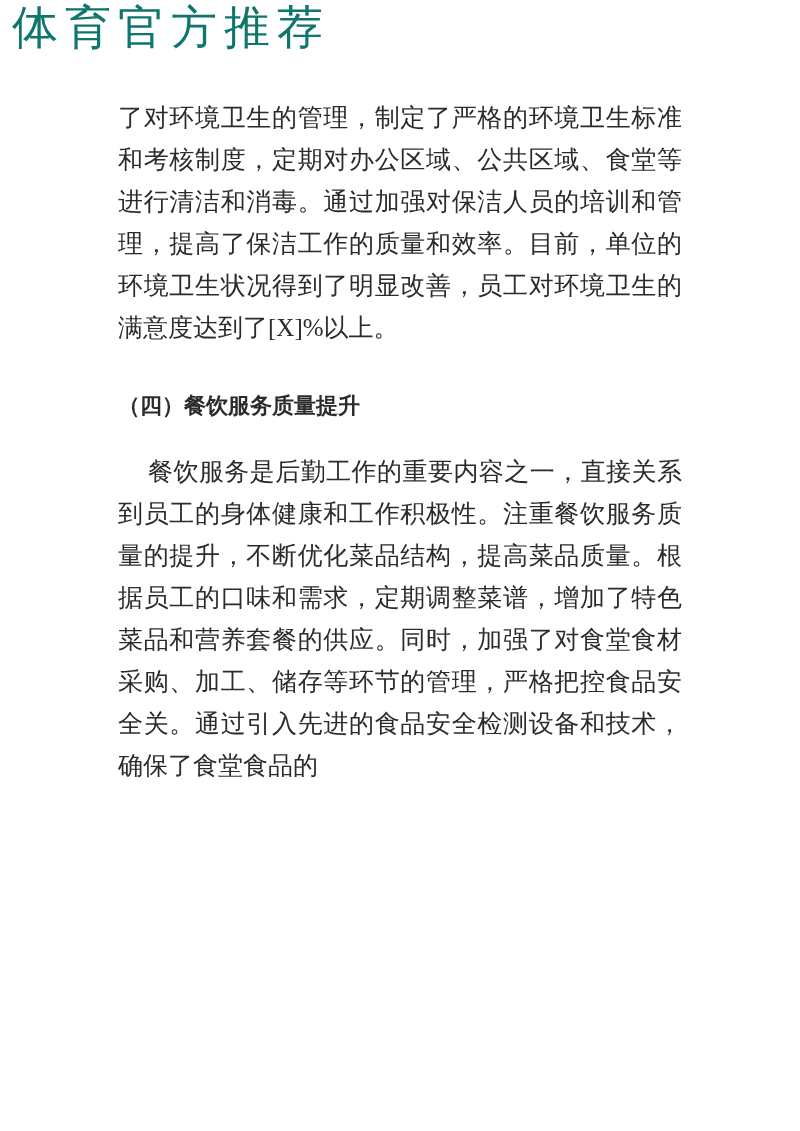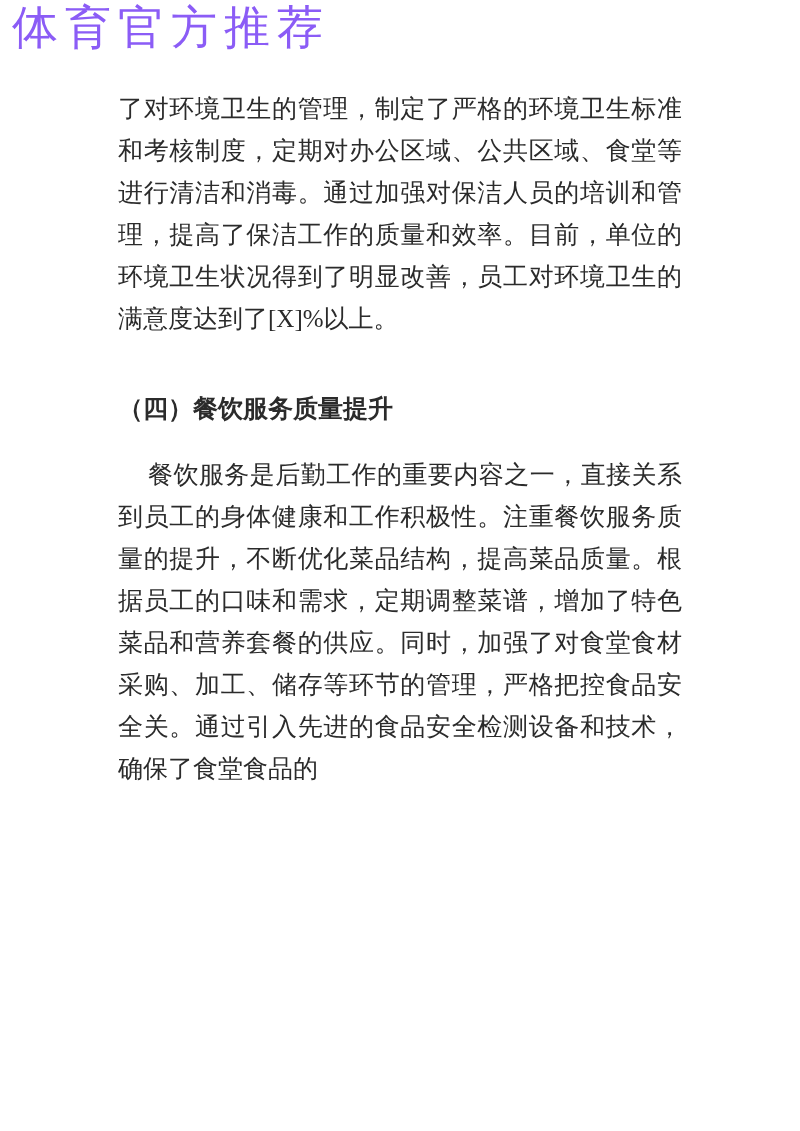--- a/index.html
+++ b/index.html
@@ -31,41 +31,41 @@
     top: 88px;
     left: 118px;
     width: 564px;
     color: #2b2b2b;
     font-size: 25px;
     line-height: 42px;
     text-align: justify;
     font-family: "Liberation Serif", serif;
   }
   .para {
-    margin: 0 0 22px 0;
+    margin: 9px 0 22px 0;
     text-indent: 1.2em;
   }
   .para.no-indent {
     text-indent: 0;
   }
   .section-heading {
-    margin: 48px 0 24px 0;
+    margin: 36px 0 24px 0;
     font-weight: 700;
-    font-size: 25px;
+    font-size: 22px;
     line-height: 42px;
     text-indent: 0;
     text-align: left;
   }
 </style>
 </head>
 <body>
 
 <div class="page">
 
-  <div class="site-header" style="color: #8b5cf6;">体育官方推荐</div>
+  <div class="site-header" style="color: #0f766e;">体育官方推荐</div>
 
   <div class="doc-body">
 
     <p class="para no-indent">了对环境卫生的管理，制定了严格的环境卫生标准和考核制度，定期对办公区域、公共区域、食堂等进行清洁和消毒。通过加强对保洁人员的培训和管理，提高了保洁工作的质量和效率。目前，单位的环境卫生状况得到了明显改善，员工对环境卫生的满意度达到了[X]%以上。</p>
 
 
     <h3 class="section-heading">（四）餐饮服务质量提升</h3>
 
     <p class="para">餐饮服务是后勤工作的重要内容之一，直接关系到员工的身体健康和工作积极性。注重餐饮服务质量的提升，不断优化菜品结构，提高菜品质量。根据员工的口味和需求，定期调整菜谱，增加了特色菜品和营养套餐的供应。同时，加强了对食堂食材采购、加工、储存等环节的管理，严格把控食品安全关。通过引入先进的食品安全检测设备和技术，确保了食堂食品的</p>
 

